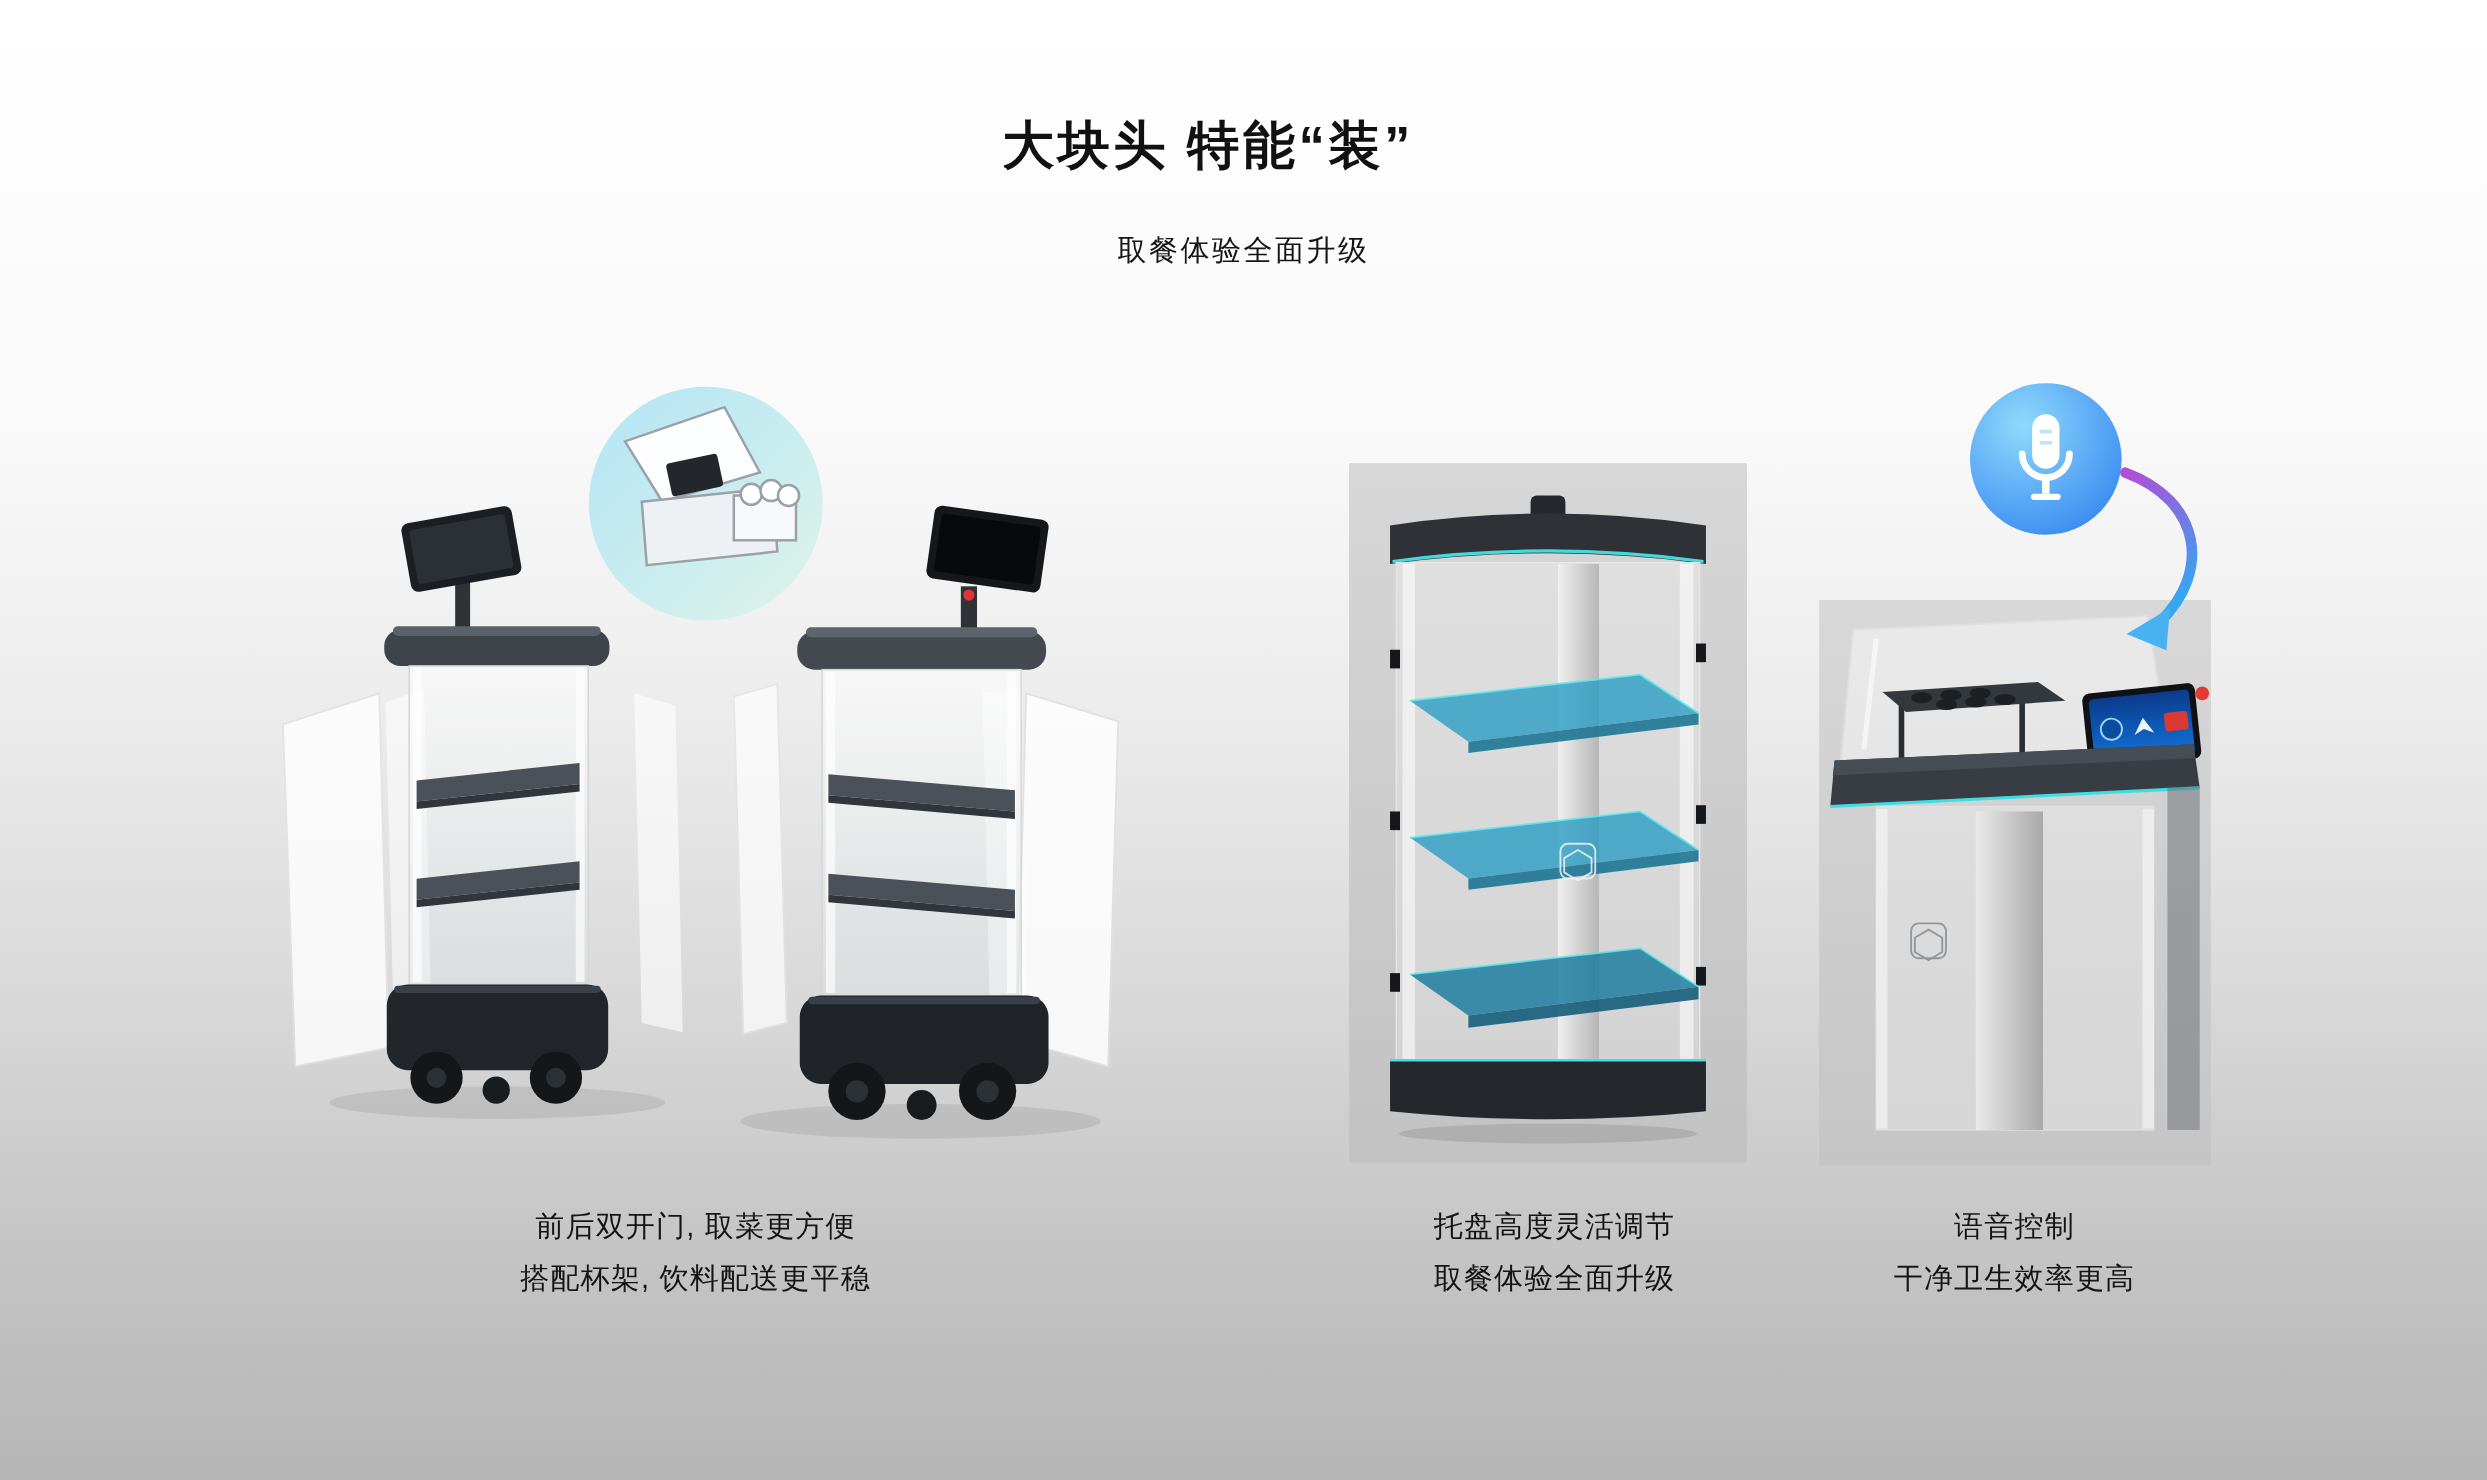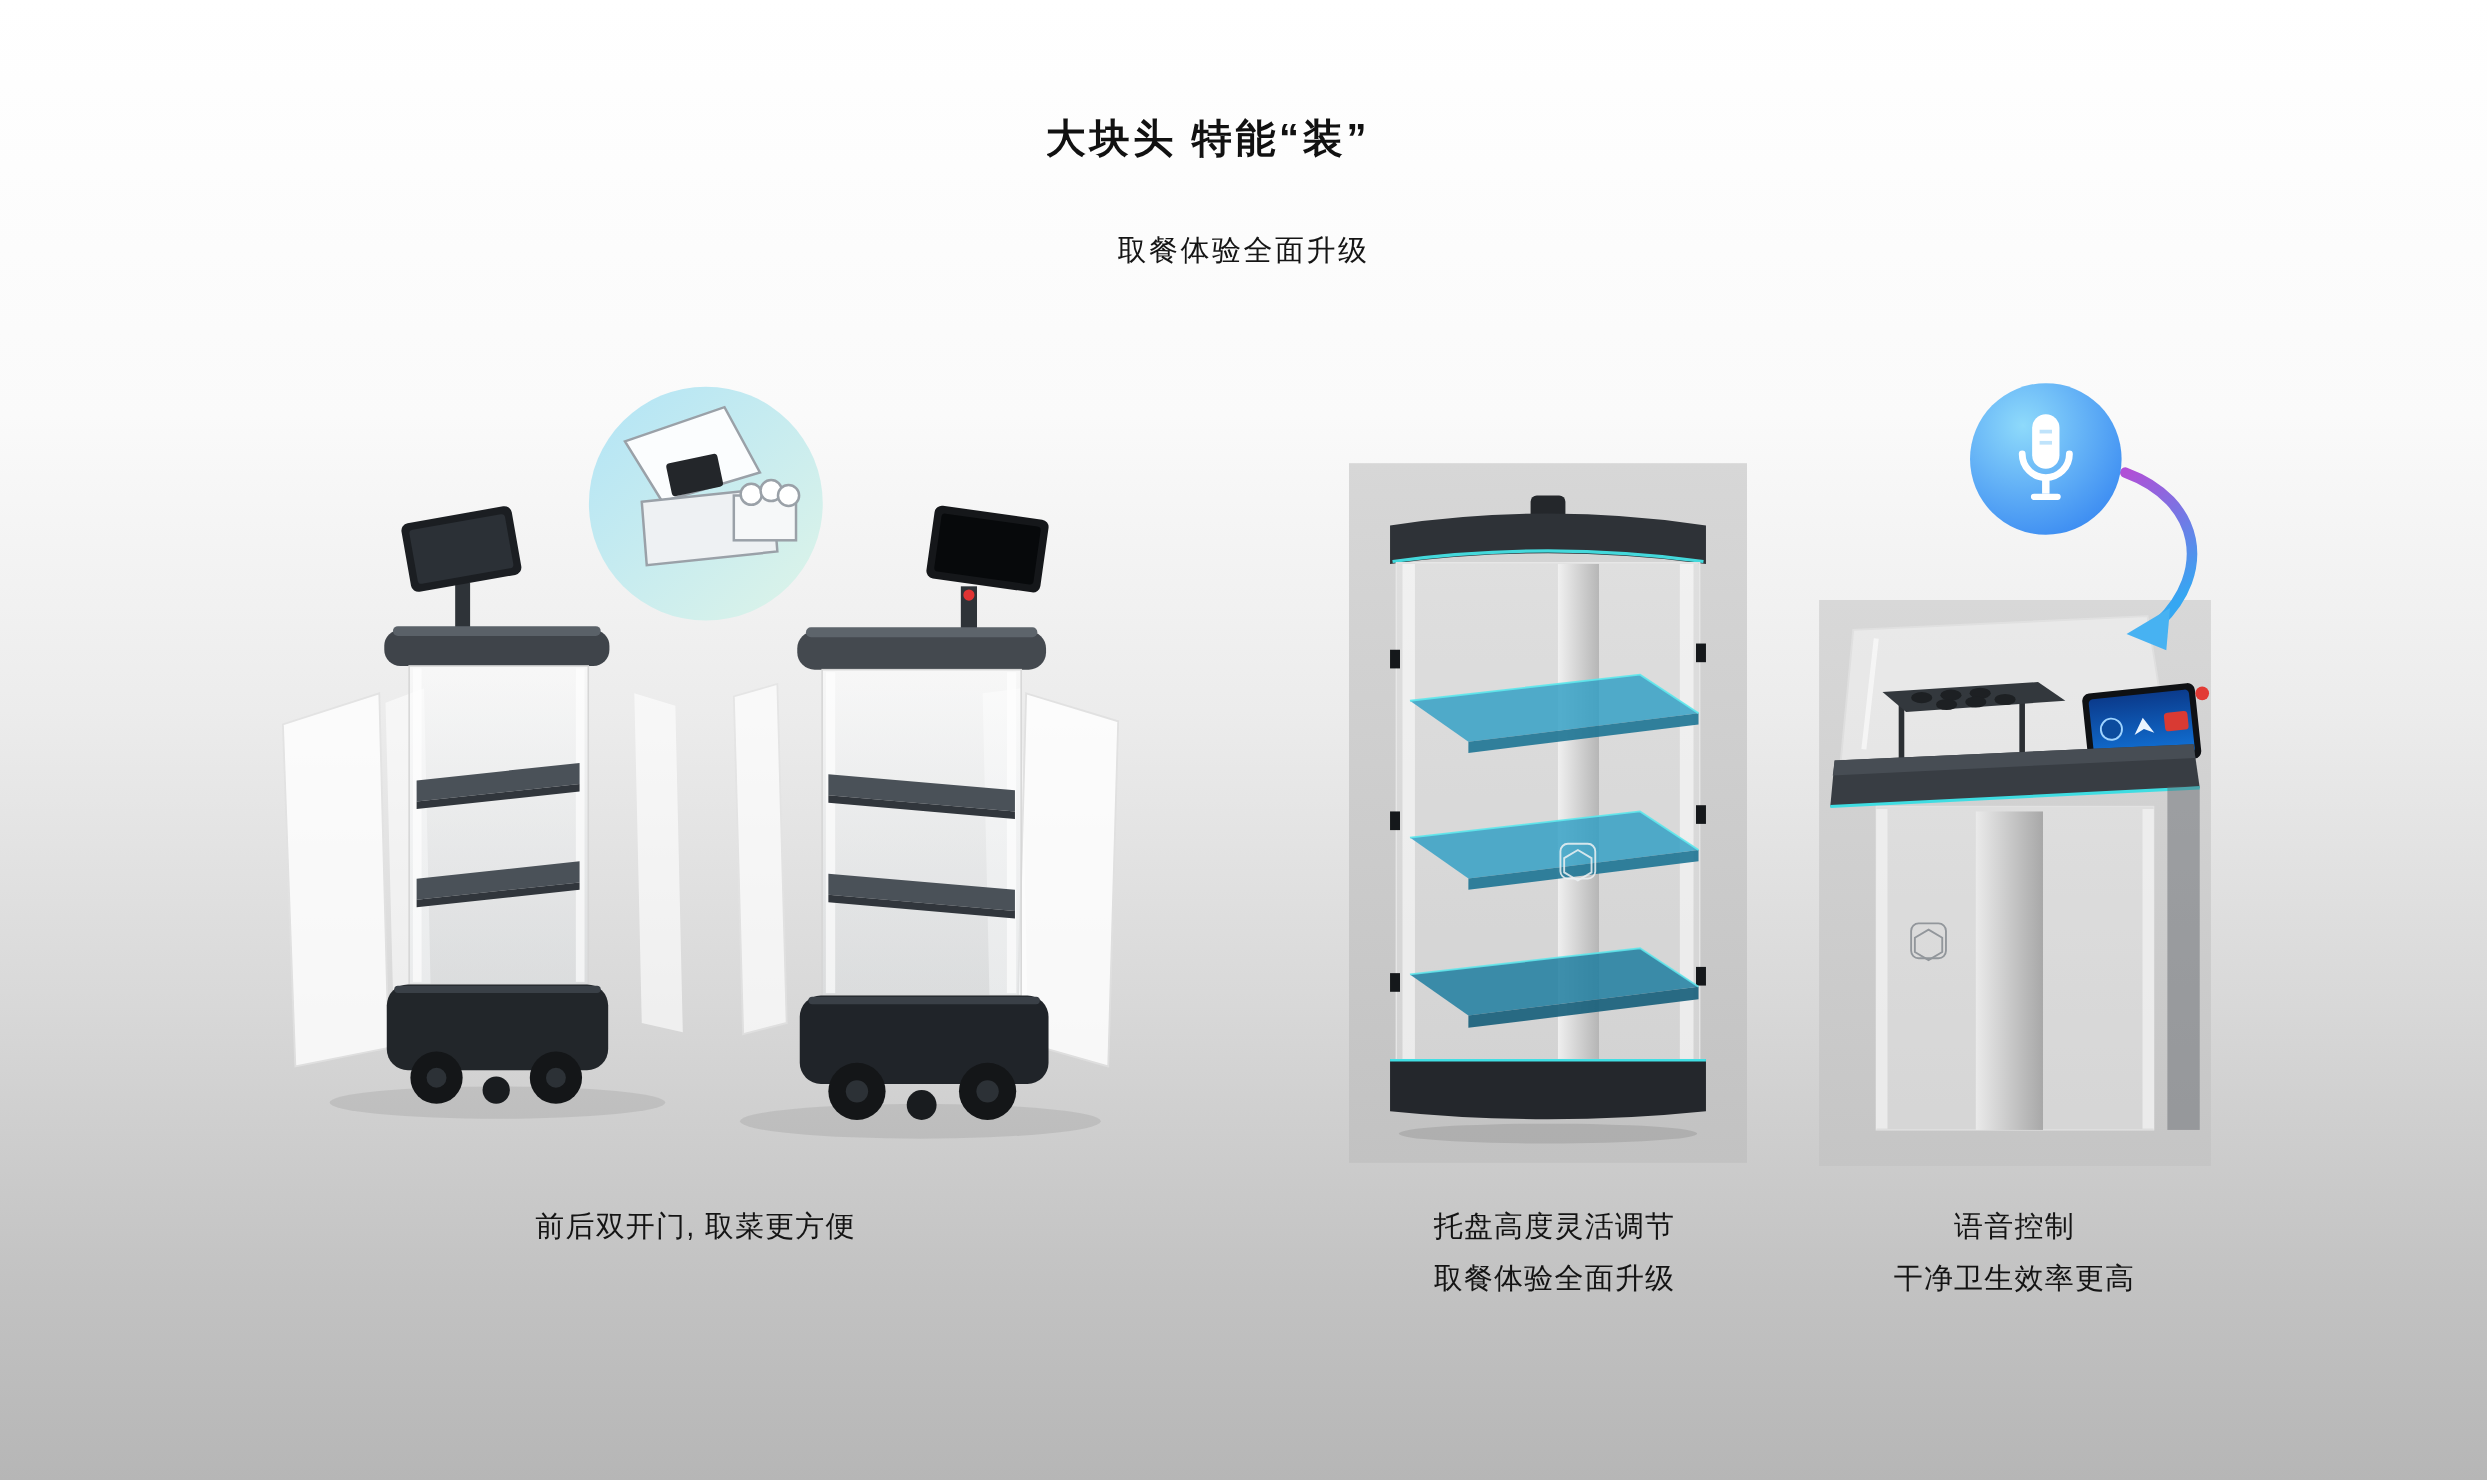--- a/index.html
+++ b/index.html
@@ -5,21 +5,21 @@
   html,body{margin:0;padding:0;background:#bfbfbf;}
   .page{
     position:relative;
     width:2487px;height:1480px;
     overflow:hidden;
     font-family:"Liberation Sans","DejaVu Sans",sans-serif;
     background:linear-gradient(180deg,#ffffff 0%,#fafafa 28%,#ececec 48%,#d8d8d8 68%,#c4c4c4 85%,#b6b6b6 100%);
   }
   .title{
     position:absolute;top:111px;left:0;width:2416px;
-    text-align:center;font-size:40px;font-weight:700;color:#111;
+    text-align:center;font-size:52px;font-weight:700;color:#111;
     letter-spacing:3.7px;
   }
   .subtitle{
     position:absolute;top:231px;left:0;width:2487px;
     text-align:center;font-size:29px;font-weight:500;color:#151515;
     letter-spacing:2.5px;
   }
   .fig{position:absolute;}
   .fig svg{display:block;width:100%;height:100%;}
   .caption{
@@ -258,20 +258,21 @@
         <line x1="160" y1="122" x2="180" y2="122" stroke="#bfe3fb" stroke-width="6"></line>
         <path d="M132,140 a38,38 0 0 0 76,0" fill="none" stroke="#ffffff" stroke-width="11" stroke-linecap="round"></path>
         <rect x="164" y="180" width="12" height="24" fill="#ffffff"></rect>
         <rect x="146" y="204" width="48" height="10" rx="5" fill="#ffffff"></rect>
       </g>
     </svg>
   </div>
 
   <div class="caption caption-doors">
     <div>前后双开门, 取菜更方便</div>
+    <div>搭配杯架, 饮料配送更平稳</div>
   </div>
   <div class="caption caption-tray">
     <div>托盘高度灵活调节</div>
     <div>取餐体验全面升级</div>
   </div>
   <div class="caption caption-voice">
     <div>语音控制</div>
     <div>干净卫生效率更高</div>
   </div>
 

